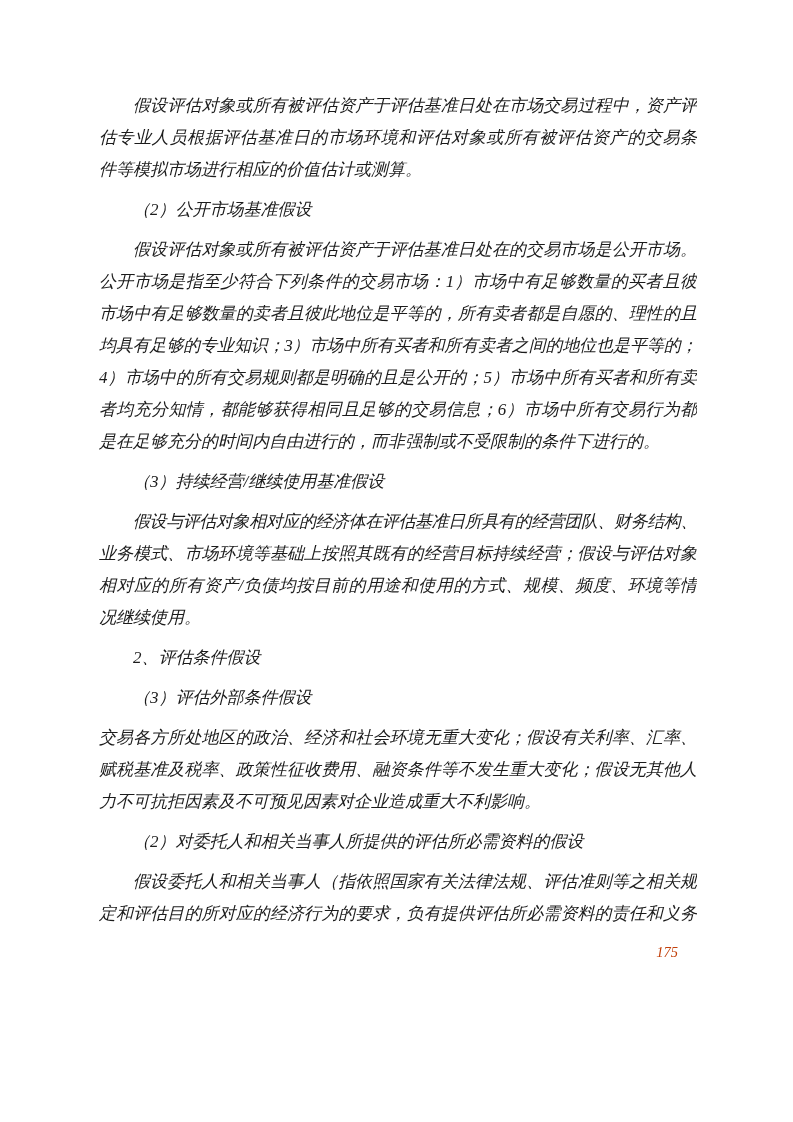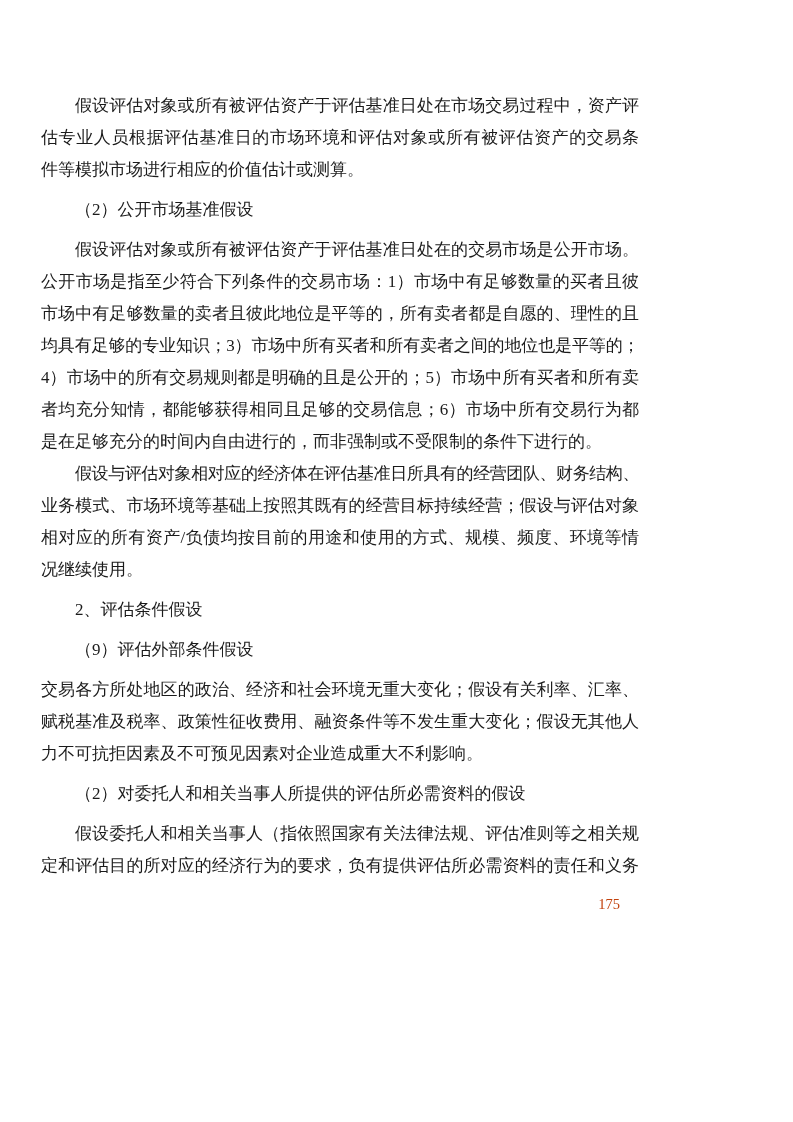--- a/index.html
+++ b/index.html
@@ -10,23 +10,24 @@
   .page {
     position: relative;
     width: 793px;
     height: 1122px;
     background: #ffffff;
     overflow: hidden;
     font-family: "Liberation Serif", "DejaVu Serif", serif;
     color: #1b1b1b;
   }
   .content {
-    margin-left: 41px;
+    margin-left: 99px;
     width: 598px;
     padding-top: 90px;
+    font-style: italic;
   }
   .ln {
     font-size: 17px;
     line-height: 32px;
     height: 32px;
     overflow: hidden;
     text-align: justify;
     text-align-last: justify;
     white-space: normal;
   }
@@ -67,28 +68,29 @@
     <div class="hd">（2）公开市场基准假设</div>
 
     <div class="ln first">假设评估对象或所有被评估资产于评估基准日处在的交易市场是公开市场。</div>
     <div class="ln">公开市场是指至少符合下列条件的交易市场：1）市场中有足够数量的买者且彼</div>
     <div class="ln">市场中有足够数量的卖者且彼此地位是平等的，所有卖者都是自愿的、理性的且</div>
     <div class="ln tight">均具有足够的专业知识；3）市场中所有买者和所有卖者之间的地位也是平等的；</div>
     <div class="ln">4）市场中的所有交易规则都是明确的且是公开的；5）市场中所有买者和所有卖</div>
     <div class="ln">者均充分知情，都能够获得相同且足够的交易信息；6）市场中所有交易行为都</div>
     <div class="ln end">是在足够充分的时间内自由进行的，而非强制或不受限制的条件下进行的。</div>
 
+    <div class="hd">（3）持续经营/继续使用基准假设</div>
 
     <div class="ln first tight2">假设与评估对象相对应的经济体在评估基准日所具有的经营团队、财务结构、</div>
     <div class="ln">业务模式、市场环境等基础上按照其既有的经营目标持续经营；假设与评估对象</div>
     <div class="ln">相对应的所有资产/负债均按目前的用途和使用的方式、规模、频度、环境等情</div>
     <div class="ln end">况继续使用。</div>
 
     <div class="hd">2、评估条件假设</div>
-    <div class="hd">（9）评估外部条件假设</div>
+    <div class="hd">（3）评估外部条件假设</div>
 
     <div class="ln">交易各方所处地区的政治、经济和社会环境无重大变化；假设有关利率、汇率、</div>
     <div class="ln">赋税基准及税率、政策性征收费用、融资条件等不发生重大变化；假设无其他人</div>
     <div class="ln end">力不可抗拒因素及不可预见因素对企业造成重大不利影响。</div>
 
     <div class="hd">（2）对委托人和相关当事人所提供的评估所必需资料的假设</div>
 
     <div class="ln first">假设委托人和相关当事人（指依照国家有关法律法规、评估准则等之相关规</div>
     <div class="ln">定和评估目的所对应的经济行为的要求，负有提供评估所必需资料的责任和义务</div>
 

